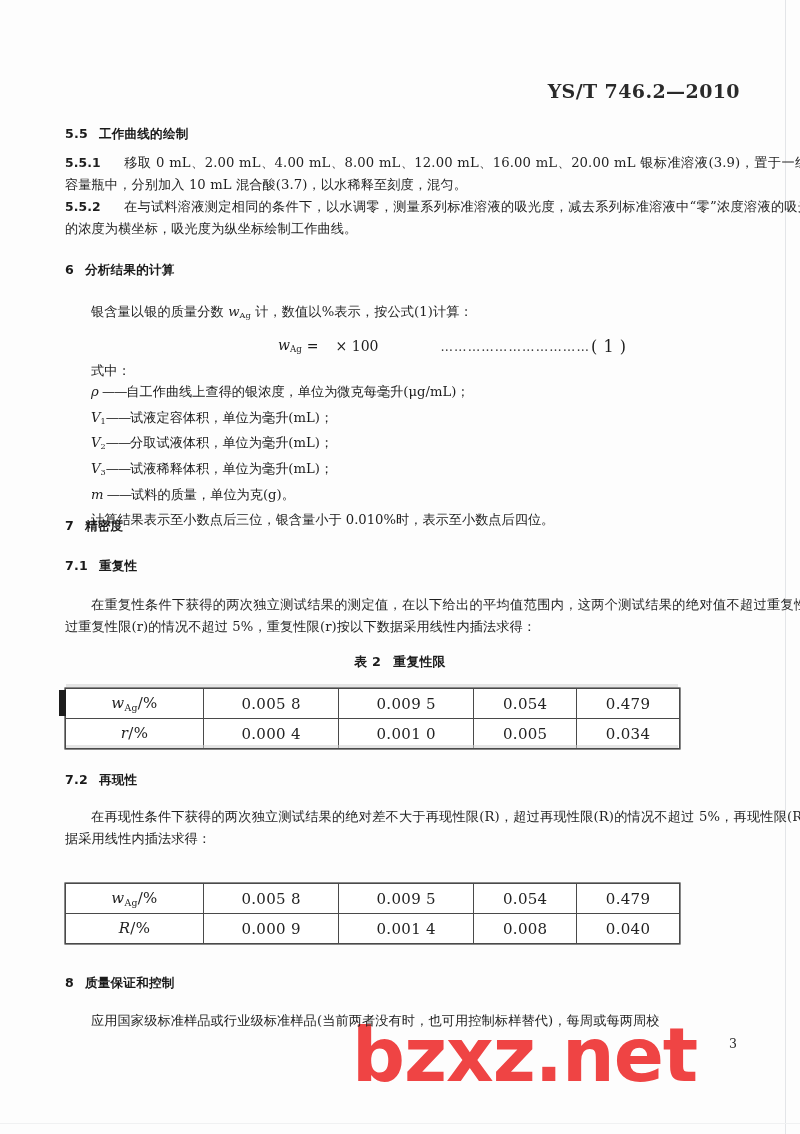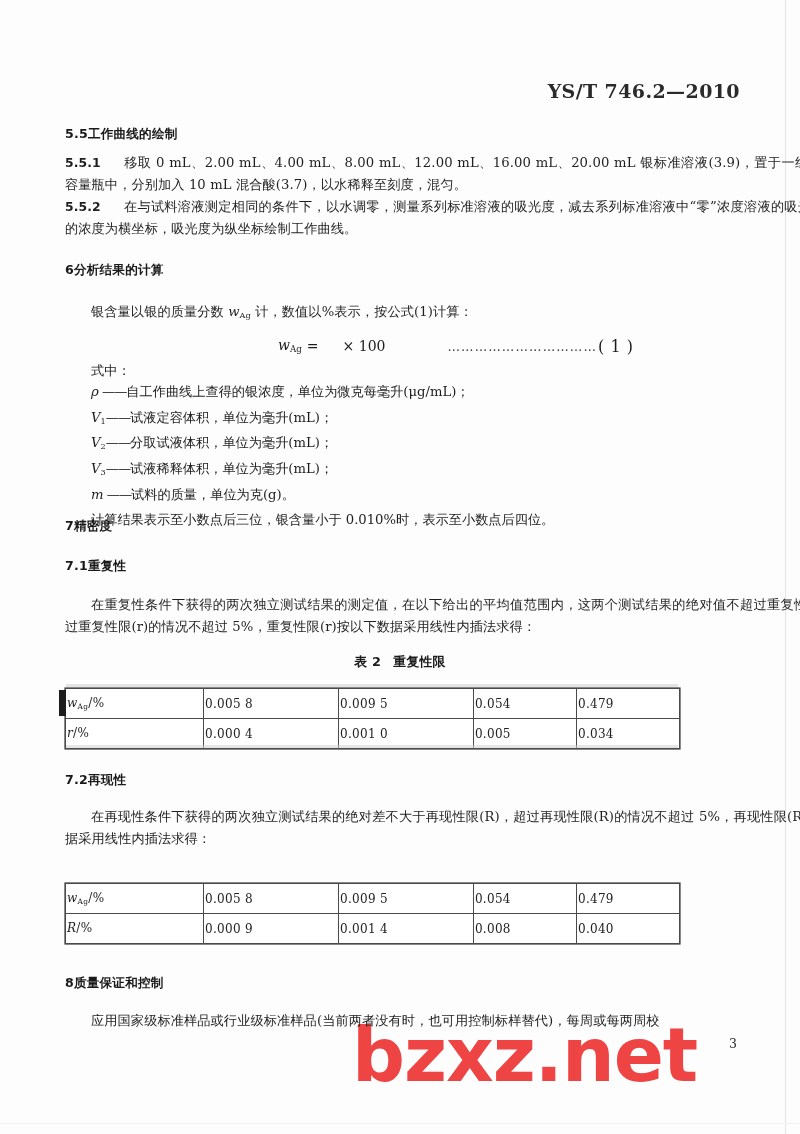--- a/index.html
+++ b/index.html
@@ -41,21 +41,21 @@
     color:#2a2a2a;
   }
 
   .blk{position:absolute;left:0;width:800px;}
 
   .sec-h{
     font-family:"DejaVu Sans","Liberation Sans",sans-serif;
     font-weight:bold;font-size:12.6px;color:#1a1a1a;
     letter-spacing:.2px;
   }
-  .sec-h .num{}
+  .sec-h .num{margin-right:11px;}
 
   .para{
     font-size:13.2px;line-height:21.5px;color:#1f1f1f;
     text-align:justify;letter-spacing:.1px;
   }
   .para .lead{font-family:"DejaVu Sans","Liberation Sans",sans-serif;font-weight:bold;font-size:12.4px;margin-right:23px;}
   .indent{text-indent:26px;}
 
   i,em{font-style:italic;}
   sub{font-size:.62em;vertical-align:-.28em;}
@@ -92,22 +92,22 @@
 
   table.data{
     border-collapse:collapse;
     margin-left:65px;
     width:615px;
     background:#fff;
   }
   table.data td{
     border:1px solid #4a4a4a;
     height:27px;
-    text-align:left;
-    font-size:12px;
+    text-align:center;
+    font-size:15px;
     color:#222;
     letter-spacing:.3px;
   }
   table.data td.hcell{width:135px;}
   
   table.data{box-shadow:0 0 0 0.6px #3c3c3c;}
 
   
   .scan-blob{
     position:absolute;left:59px;width:7px;height:26px;background:#1d1d1d;
@@ -153,21 +153,21 @@
     </div>
 
     <div class="blk para" style="top:301px;padding-left:91px;">
       <span>银含量以银的质量分数 </span><i>w</i><sub>Ag</sub><span> 计，数值以%表示，按公式(1)计算：</span>
     </div>
 
     <div class="formula-row" style="top:326px;height:40px;">
       <div class="formula">
         <span><i>w</i><sub>Ag</sub></span>
         <span style="margin:0 5px;">=</span>
-        <span style="margin-left:19px;">× 100</span>
+        <span style="margin-left:12px;">× 100</span>
       </div>
       <span class="leader">……………………………</span>
         <span class="eqn-no">( 1 )</span>
     </div>
 
     <div class="blk deflist" style="top:360px;padding-left:91px;">
       <div>式中：</div>
       <div class="row">
         <i>ρ</i><sub></sub><span class="dash"> ——</span><span>自工作曲线上查得的银浓度，单位为微克每毫升(μg/mL)；</span>
       </div>

